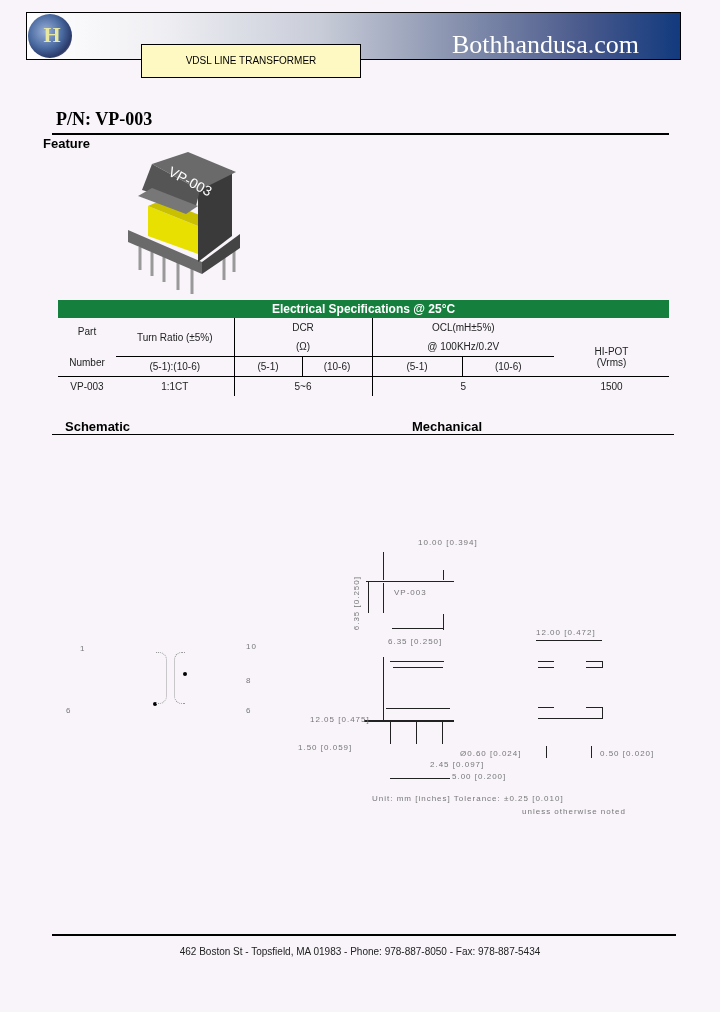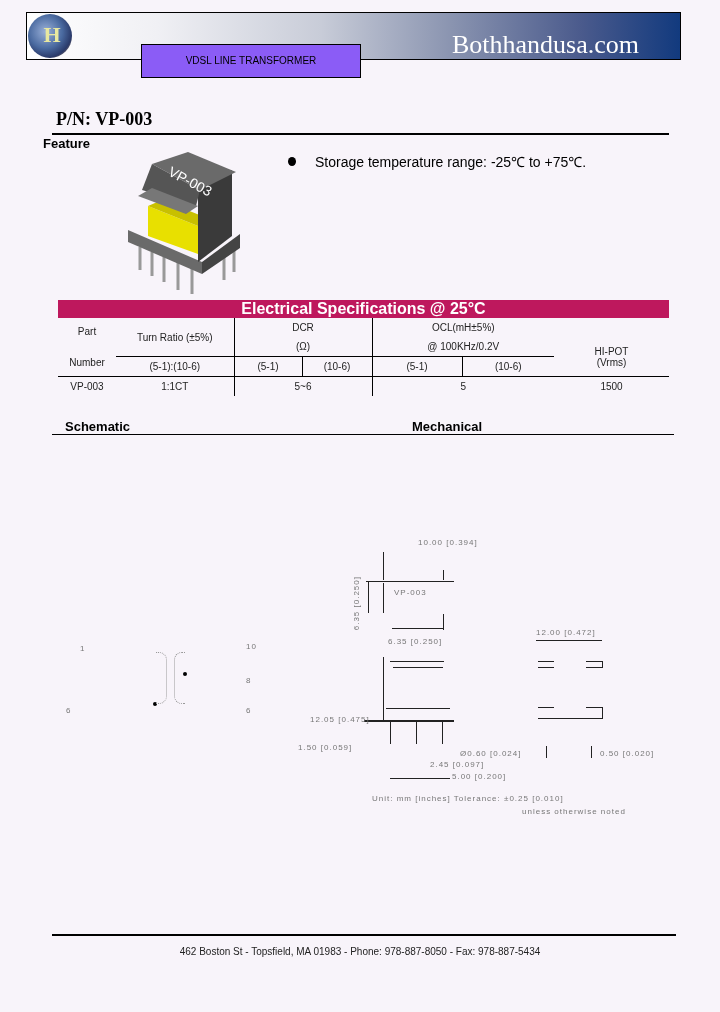--- a/index.html
+++ b/index.html
@@ -20,38 +20,38 @@
   }
   .logo-mark {
     left: 39px; top: 23px; width: 22px; height: 24px;
     font-family: "Liberation Serif", serif; font-weight: bold; font-size: 22px; line-height: 24px; color: #e8e8a0;
     text-align: center; letter-spacing: -4px;
   }
   .site {
     left: 452px; top: 30px; font-family: "Liberation Serif", serif; font-size: 26px; color: #fff; line-height: 30px;
   }
   .subtitle-box {
-    left: 141px; top: 44px; width: 220px; height: 34px; border: 1px solid #000; background: #8b5cf6; box-sizing: border-box;
+    left: 141px; top: 44px; width: 220px; height: 34px; border: 1px solid #000; background: #fef9c3; box-sizing: border-box;
     text-align: center; font-size: 10px; line-height: 32px;
   }
   .pn {
     left: 56px; top: 108px; font-family: "Liberation Serif", serif; font-weight: bold; font-size: 18px; line-height: 22px;
   }
   .rule { background: #000; height: 2px; }
   .section-title { font-weight: bold; font-size: 13px; line-height: 16px; }
   .features { left: 288px; top: 152px; font-size: 14px; line-height: 20px; }
   .features li { list-style: none; position: relative; padding-left: 27px; }
   .features li::before { content: ""; position: absolute; left: 0; top: 5px; width: 8px; height: 9px; border-radius: 50%; background: #000; }
   .features ul { margin: 0; padding: 0; }
 
   
   table.spec {
     position: absolute; left: 58px; top: 300px; width: 611px; border-collapse: collapse; font-size: 10px; color: #222;
   }
-  table.spec th.cap { background: #be185d; color: #fff; font-weight: bold; font-size: 16px; height: 18px; padding: 0; }
+  table.spec th.cap { background: #15803d; color: #fff; font-weight: bold; font-size: 12px; height: 18px; padding: 0; }
   table.spec td { text-align: center; padding: 0; height: 19px; }
   .bl { border-left: 1px solid #000; }
   .bt { border-top: 1px solid #000; }
 
   
   .faded { color: #777; font-size: 8px; letter-spacing: 1px; }
   .line { background: #222; position: absolute; }
   .footer { left: 0; width: 720px; top: 946px; text-align: center; font-size: 10px; color: #222; }
 </style>
 </head>
@@ -88,21 +88,20 @@
   <polygon points="86,38 120,18 120,84 86,110" fill="#3a3a3a"></polygon>
 
   <polygon points="40,12 76,0 124,20 88,38" fill="#6a6a6a"></polygon>
   <polygon points="30,38 40,12 88,38 84,54 " fill="#555"></polygon>
   <polygon points="26,44 74,62 86,54 40,36" fill="#777"></polygon>
   <text x="56" y="30" fill="#fff" font-size="14" font-family="Liberation Sans, sans-serif" transform="rotate(28 70 25)">VP-003</text>
 </svg>
 
 <div class="abs features">
   <ul>
-    <li>Storage temperature range: -25℃ to +75℃.</li>
   </ul>
 </div>
 
 <table class="spec">
   <colgroup>
     <col style="width:58px">
       <col style="width:118px">
       <col style="width:68px">
       <col style="width:70px">
       <col style="width:90px">

